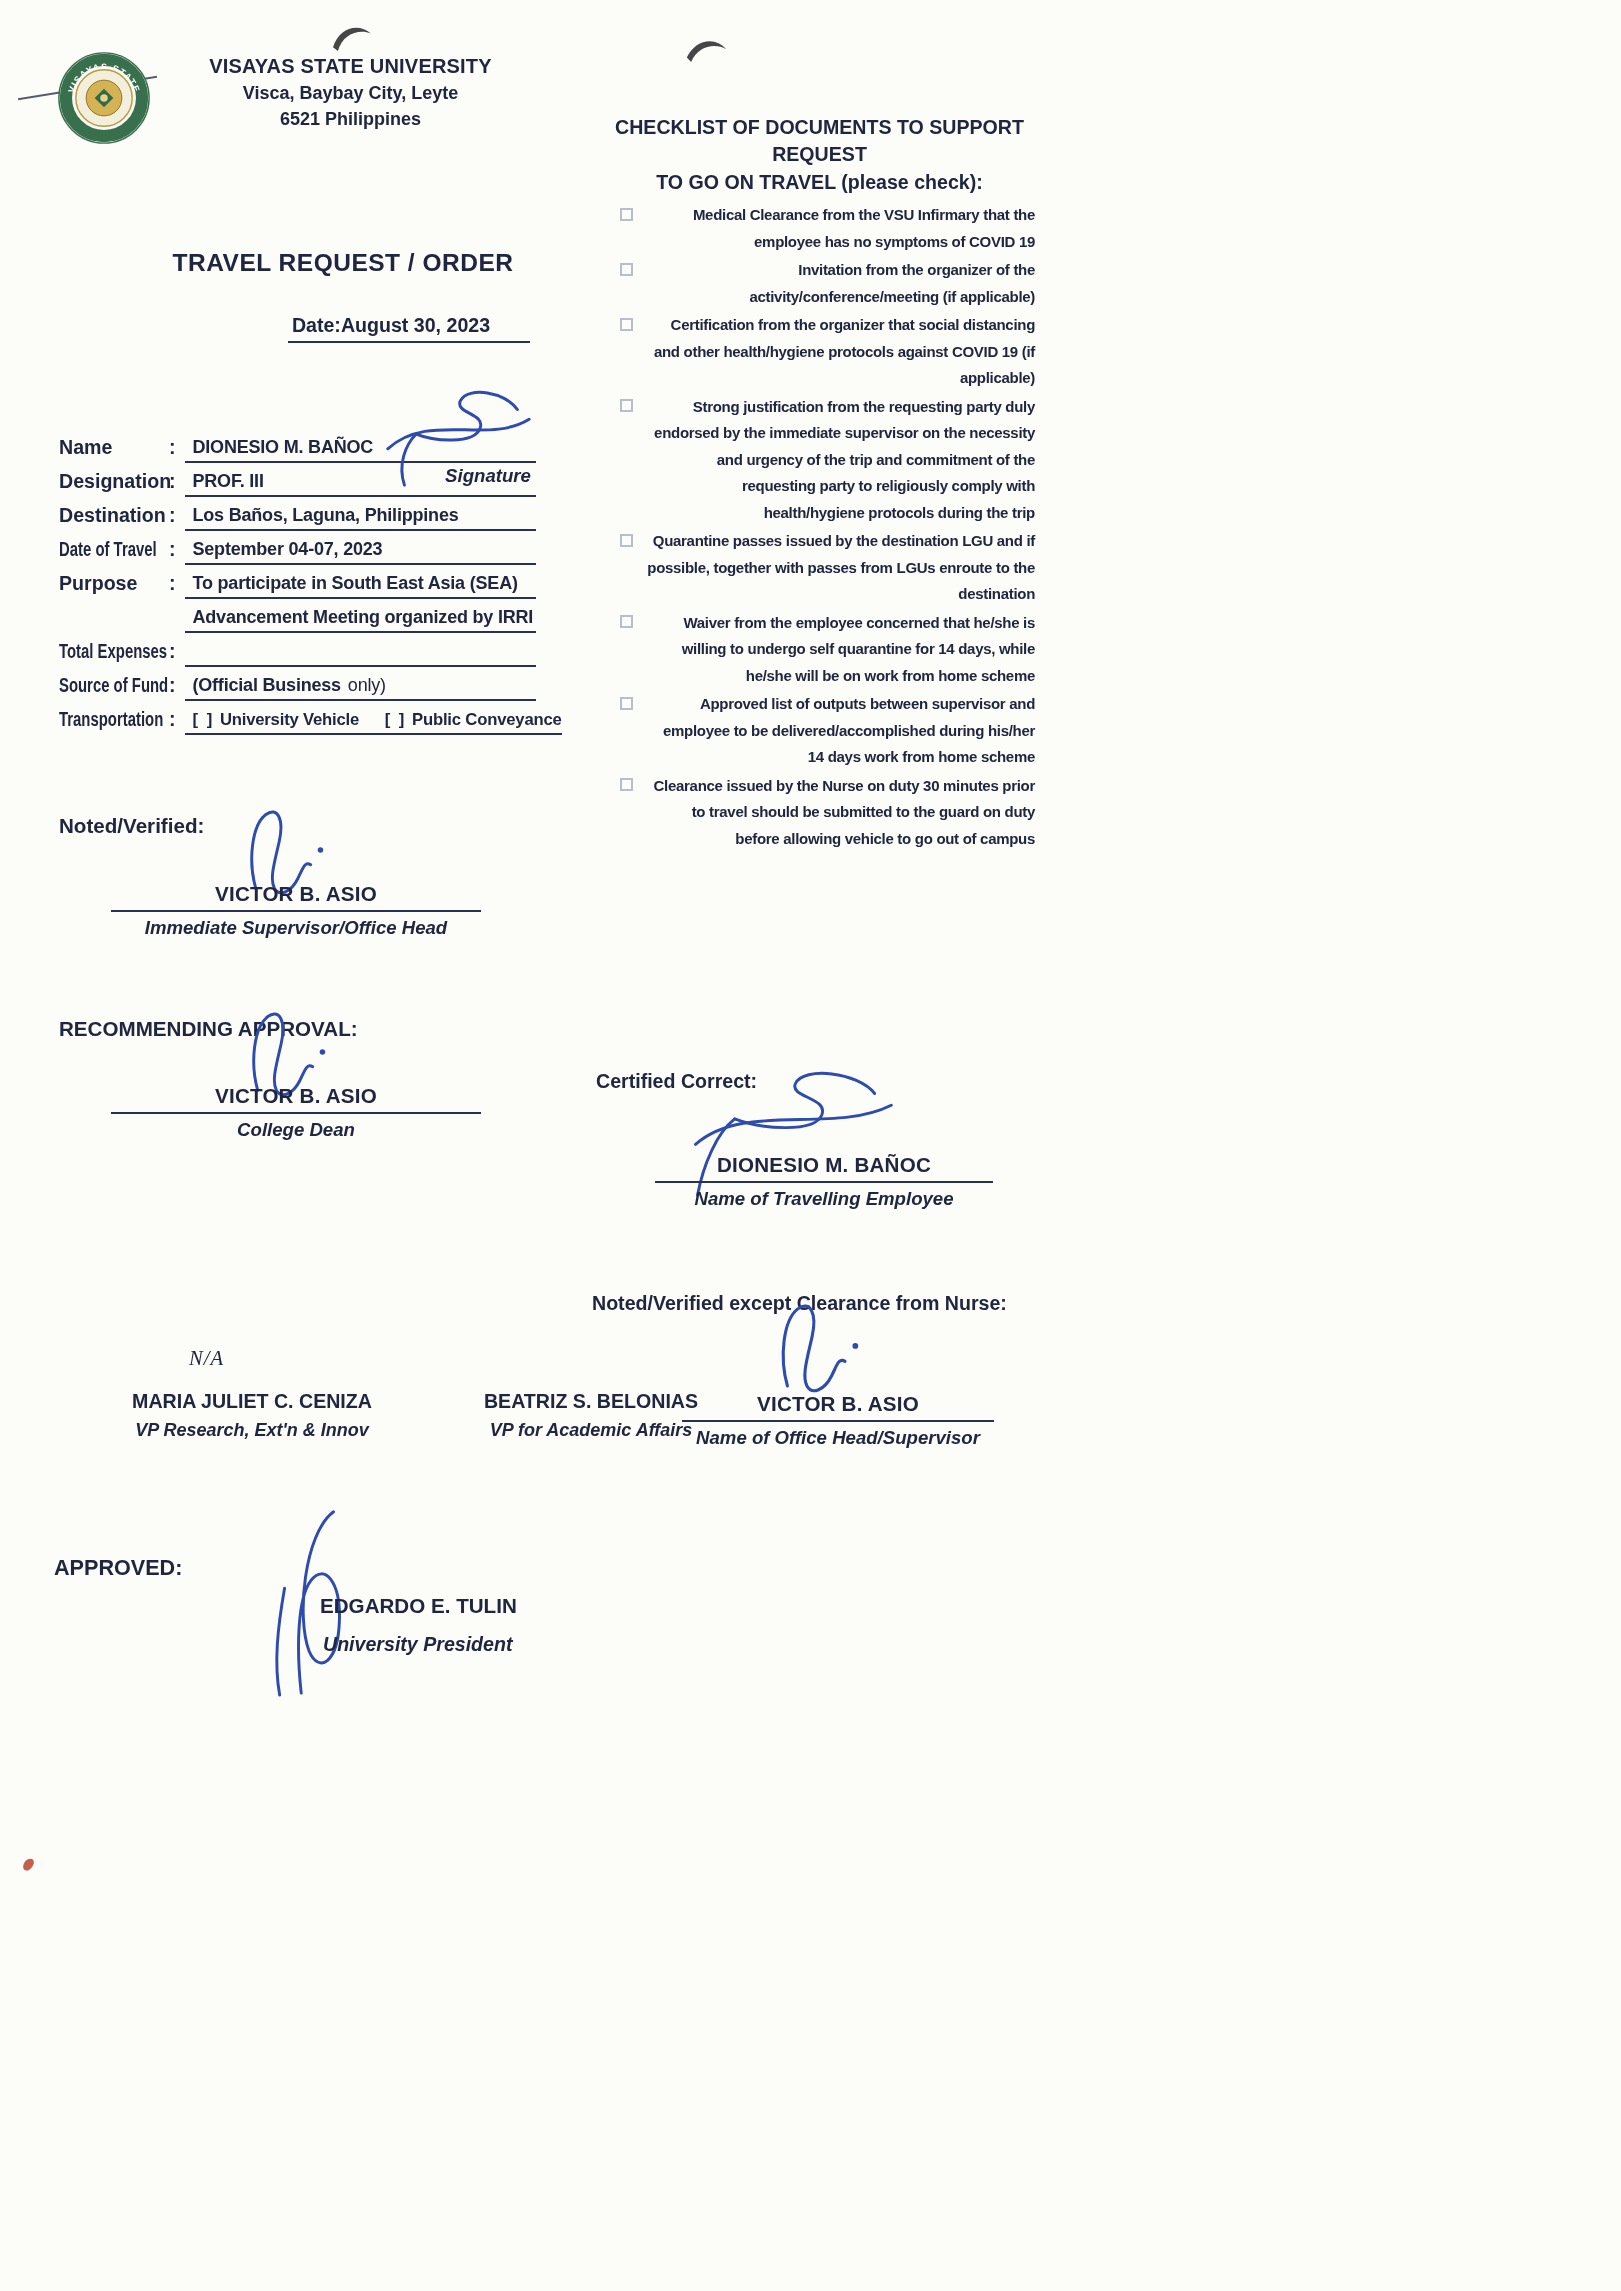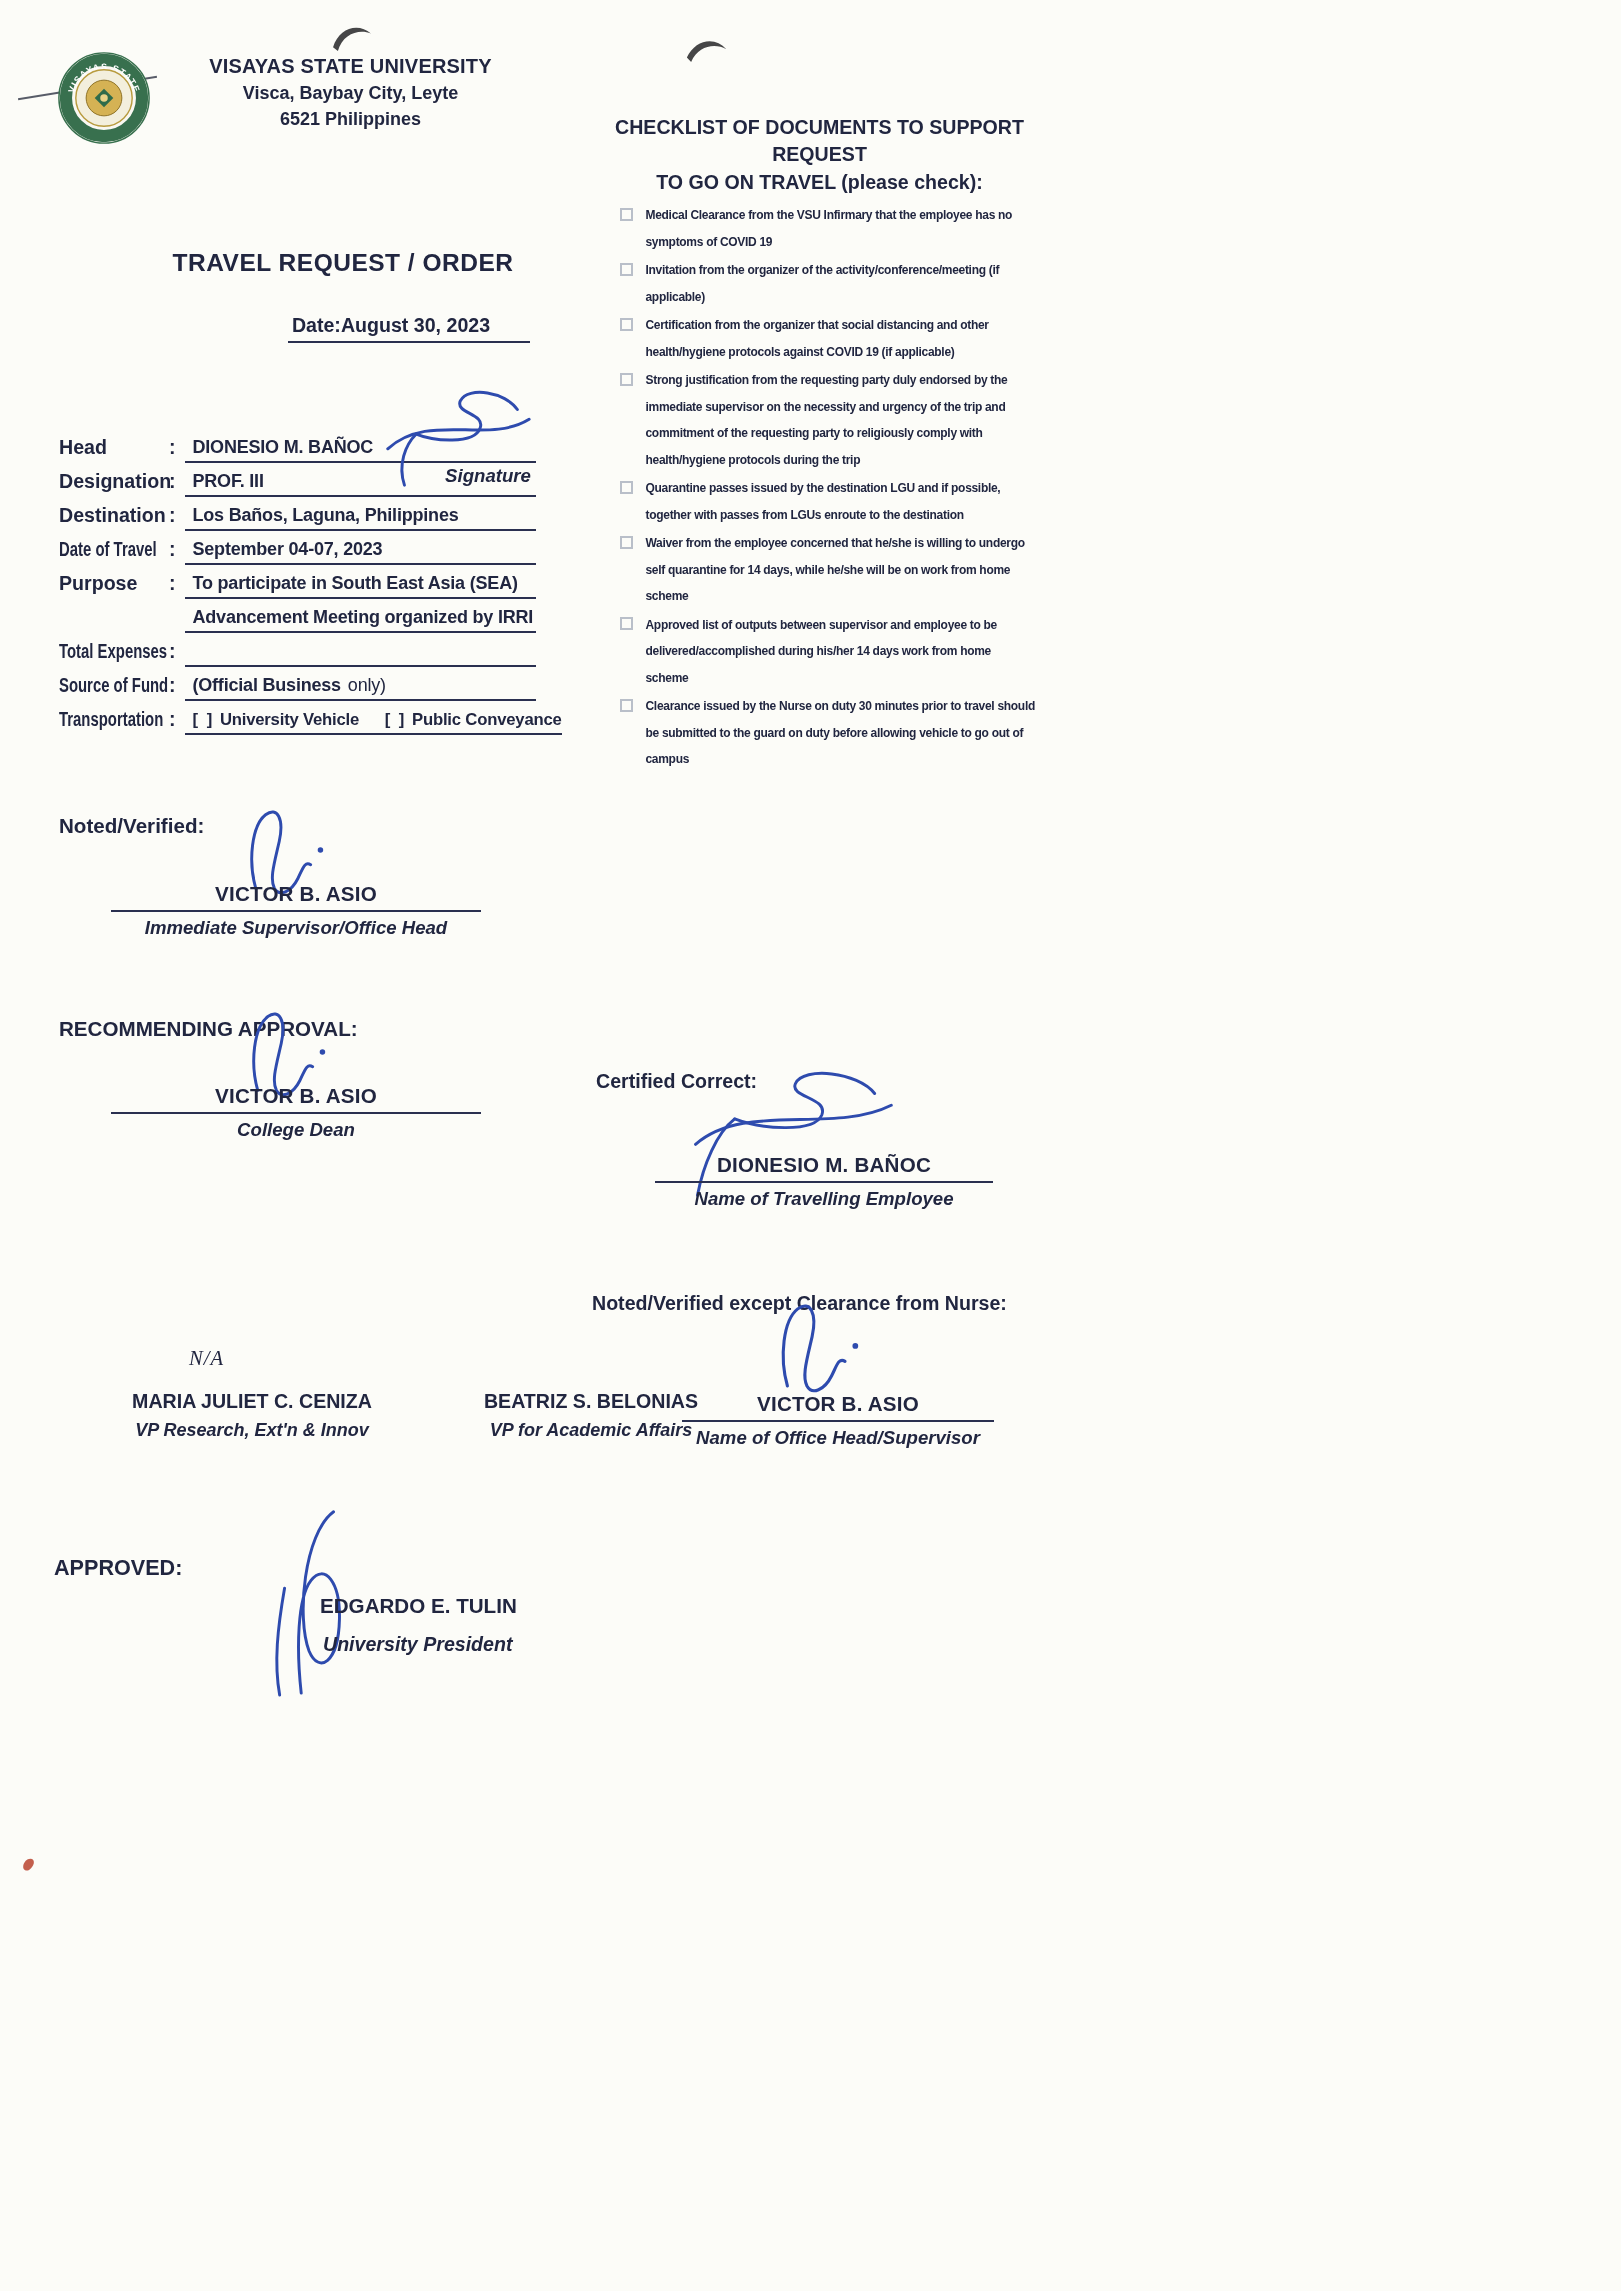--- a/index.html
+++ b/index.html
@@ -43,22 +43,22 @@
   .sig-space { height:31px; border-bottom:2px solid #2a3050; }
   .sig-title { font-size:18.6px; font-weight:bold; font-style:italic; padding-top:4.9px; }
 
   .sec-label { font-size:20.6px; font-weight:bold; }
   .sig-svg { position:absolute; pointer-events:none; }
   .sig-svg path { fill:none; stroke:#2e4bae; stroke-width:3; stroke-linecap:round; }
 
   
   .cl-title { text-align:center; font-size:19.6px; font-weight:bold; line-height:27.4px; }
   .cl-list { list-style:none; }
-  .cl-item { position:relative; padding-left:26.5px; font-size:12px; font-weight:bold;
-             line-height:26.5px; letter-spacing:-0.3px; margin-bottom:2px; }
+  .cl-item { position:relative; padding-left:26.5px; font-size:15px; font-weight:bold;
+             line-height:26.5px; letter-spacing:-0.3px; margin-bottom:2px;text-align:right; }
   .cbx { position:absolute; left:1px; top:5.9px; width:12.7px; height:12.7px; border:2px solid #b9bfc9; background:transparent; }
 
   .na-note { font-family:"Liberation Serif", serif; font-style:italic; font-size:20.6px; letter-spacing:1px; }
 
   
   .speck-red { width:8.8px; height:12.7px; background:#b8432f; border-radius:60% 40% 55% 45%;
                transform:rotate(28deg); opacity:.85; }
 </style>
 </head>
 <body>
@@ -103,21 +103,21 @@
 
   <div class="abs form-title" style="left:137px; top:249px; width:412px;">TRAVEL REQUEST / ORDER</div>
 
   <div class="abs date-row" style="left:288px; top:314px; width:242px;">
     <span>Date:</span>
     <span>August 30, 2023</span>
   </div>
 
   <div class="abs" style="left:59px; top:429px; width:477px;">
     <div class="frow">
-      <span class="flabel">Head</span>
+      <span class="flabel">Name</span>
       <span class="fcolon">:</span>
       <span class="fvalue">DIONESIO M. BAÑOC</span>
     </div>
     <div class="frow">
       <span class="flabel">Designation</span>
       <span class="fcolon">:</span>
       <span class="fvalue">PROF. III</span>
     </div>
     <div class="frow">
       <span class="flabel">Destination</span>

